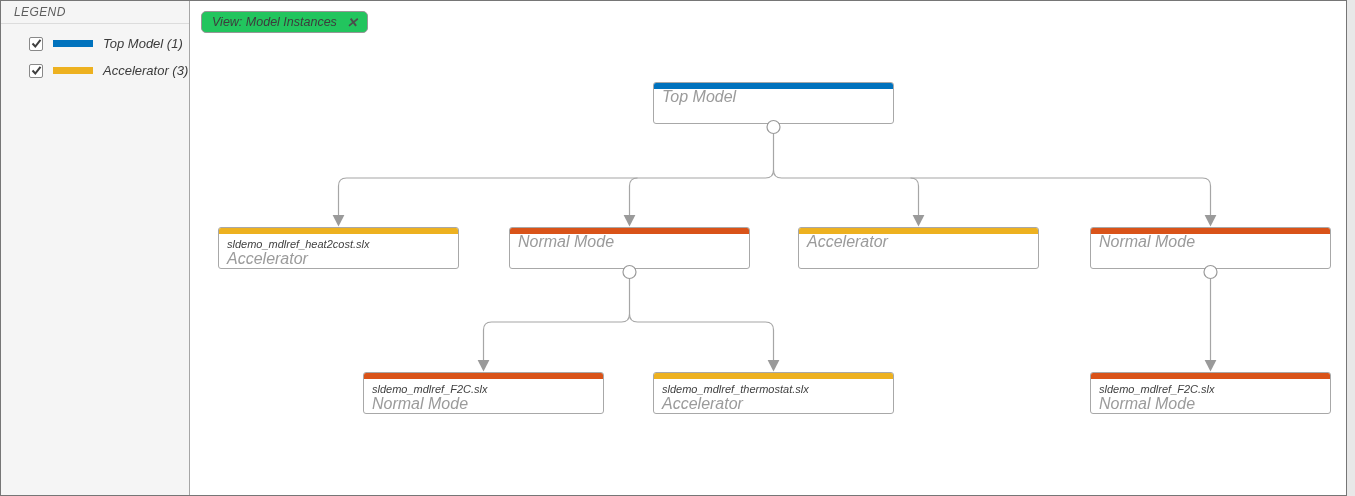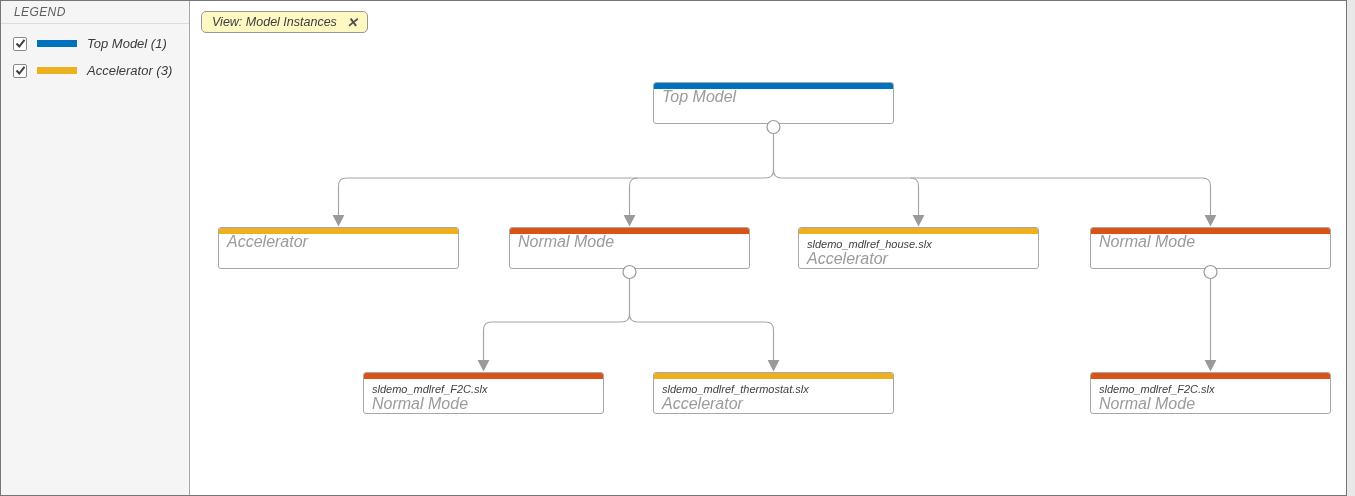--- a/index.html
+++ b/index.html
@@ -10,37 +10,37 @@
   
   .sidebar {
     position:absolute; left:0; top:0; bottom:0; width:189px;
     background:#f5f5f5; border-right:1px solid #a6a6a6; box-sizing:border-box;
   }
   .legend-header {
     height:22px; line-height:22px; padding-left:13px;
     font-size:12px; color:#5e5e5e; letter-spacing:.4px;
     border-bottom:1px solid #dcdcdc;
   }
-  .legend-list { padding-top:6px; }
+  .legend-list { padding-top:6px;padding-left:16px; }
   .legend-item { display:flex; align-items:center; height:27px; padding-left:12px; }
   .cb {
     width:14px; height:14px; box-sizing:border-box; background:#fff;
     border:1px solid #898989; border-radius:2px; flex:0 0 auto;
     display:flex; align-items:center; justify-content:center; cursor:pointer;
   }
   .cb svg { display:block; }
   .swatch { width:40px; height:7px; margin-left:10px; flex:0 0 auto; }
   .legend-label { margin-left:10px; font-size:13px; color:#3b3b3b; white-space:nowrap; }
 
   
   .canvas { position:absolute; left:190px; top:0; right:0; bottom:0; background:#fff; }
   .chip {
     position:absolute; left:10px; top:10px; height:22px; box-sizing:border-box;
     display:inline-flex; align-items:center; gap:10px; padding:0 9px 0 10px;
-    background:#fef9c3; border:1px solid #979797; border-radius:5px;
+    background:#22c55e; border:1px solid #979797; border-radius:5px;
     font-size:12.5px; color:#3d3d3d; white-space:nowrap;
   }
   .chip-close { font-size:13px; font-weight:bold; color:#4c4c4c; line-height:1; cursor:pointer; }
 
   
   .node {
     position:absolute; width:241px; height:42px; box-sizing:border-box;
     background:#fff; border:1px solid #a8a8a8; border-radius:3px; overflow:hidden;
   }
   .node-bar { height:6px; }
@@ -89,31 +89,31 @@
       <span class="chip-close">✕</span>
     </div>
 
     <div class="node" style="left:462px; top:81px">
       <div class="node-bar" style="background: rgb(0, 114, 189);"></div>
       <div class="node-mode">Top Model</div>
     </div>
 
     <div class="node" style="left:27px; top:226px">
       <div class="node-bar" style="background: rgb(237, 177, 32);"></div>
+      <div class="node-title">sldemo_mdlref_heat2cost.slx</div>
       <div class="node-mode">Accelerator</div>
     </div>
 
     <div class="node" style="left:318px; top:226px">
       <div class="node-bar" style="background: rgb(217, 83, 25);"></div>
       <div class="node-mode">Normal Mode</div>
     </div>
 
     <div class="node" style="left:607px; top:226px">
       <div class="node-bar" style="background: rgb(237, 177, 32);"></div>
-      <div class="node-title">sldemo_mdlref_house.slx</div>
       <div class="node-mode">Accelerator</div>
     </div>
 
     <div class="node" style="left:899px; top:226px">
       <div class="node-bar" style="background: rgb(217, 83, 25);"></div>
       <div class="node-mode">Normal Mode</div>
     </div>
 
     <div class="node" style="left:172px; top:371px">
       <div class="node-bar" style="background: rgb(217, 83, 25);"></div>

